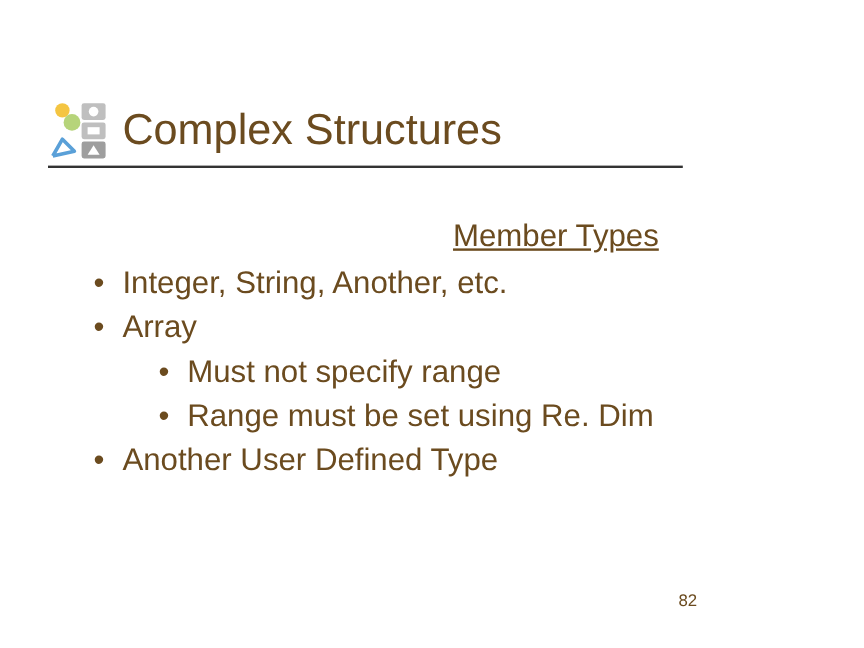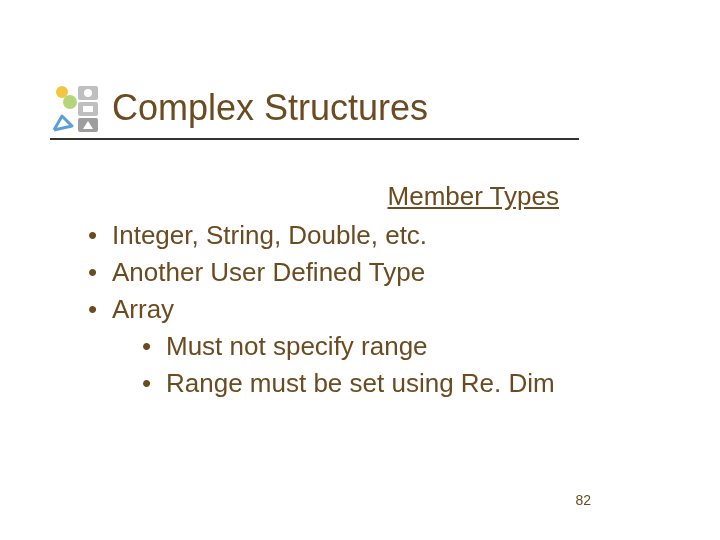--- a/index.html
+++ b/index.html
@@ -10,21 +10,20 @@
     background: #ffffff;
     font-family: Arial, Helvetica, sans-serif;
     position: relative;
     overflow: hidden;
   }
   .slide {
     width: 609px;
     height: 540px;
     position: relative;
     box-sizing: border-box;
-    margin-left: 10px;
   }
   .header {
     position: absolute;
     top: 82px;
     left: 40px;
     right: 40px;
     display: flex;
     align-items: center;
     border-bottom: 2px solid #333;
     padding-bottom: 4px;
@@ -117,27 +116,27 @@
         <circle cx="20" cy="20" r="7" fill="#b6d47a"></circle>
         <polyline points="4,48 12,34 22,44 4,48" fill="none" stroke="#5aa0d8" stroke-width="3" stroke-linejoin="round"></polyline>
       </svg>
     </div>
     <div class="title">Complex Structures</div>
   </div>
 
   <div class="body">
     <div class="subtitle">Member Types</div>
     <ul class="top">
-      <li><span>Integer, String, Double, etc.</span></li>
-      <li><span>Another User Defined Type</span></li>
+      <li><span>Integer, String, Another, etc.</span></li>
       <li>
         <span>Array</span>
         <ul class="sub">
           <li><span>Must not specify range</span></li>
           <li><span>Range must be set using Re. Dim</span></li>
         </ul>
       </li>
+      <li><span>Another User Defined Type</span></li>
     </ul>
   </div>
 
   <div class="pagenum">82</div>
 
 </div>
 
 </body></html>

